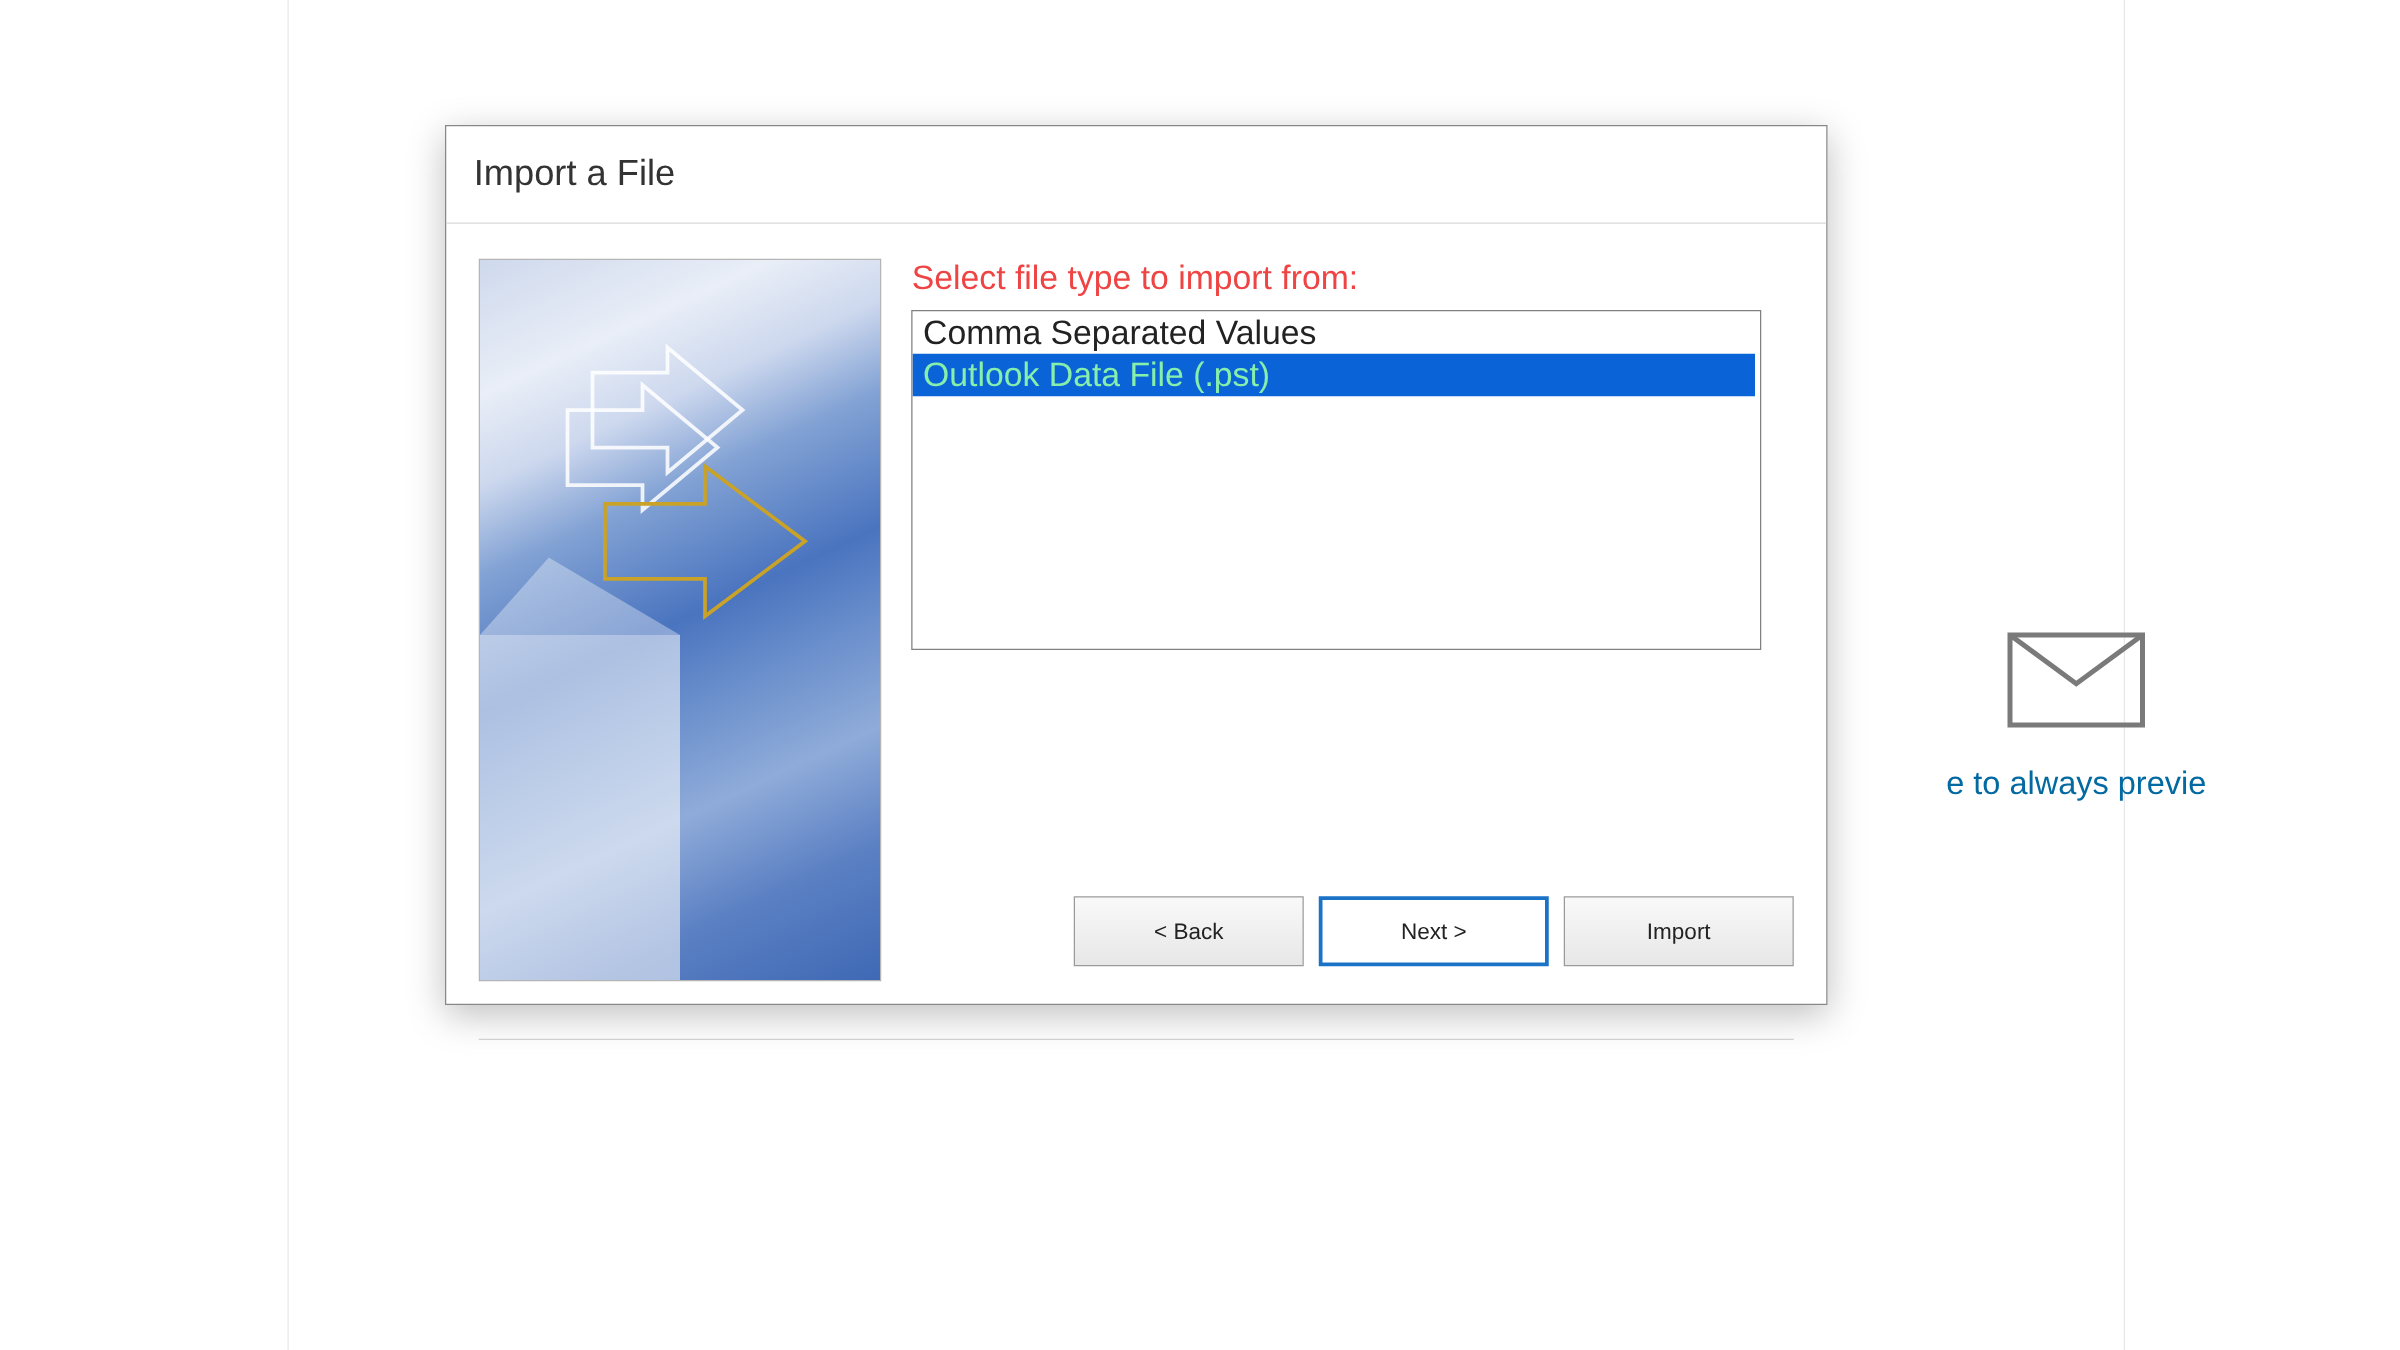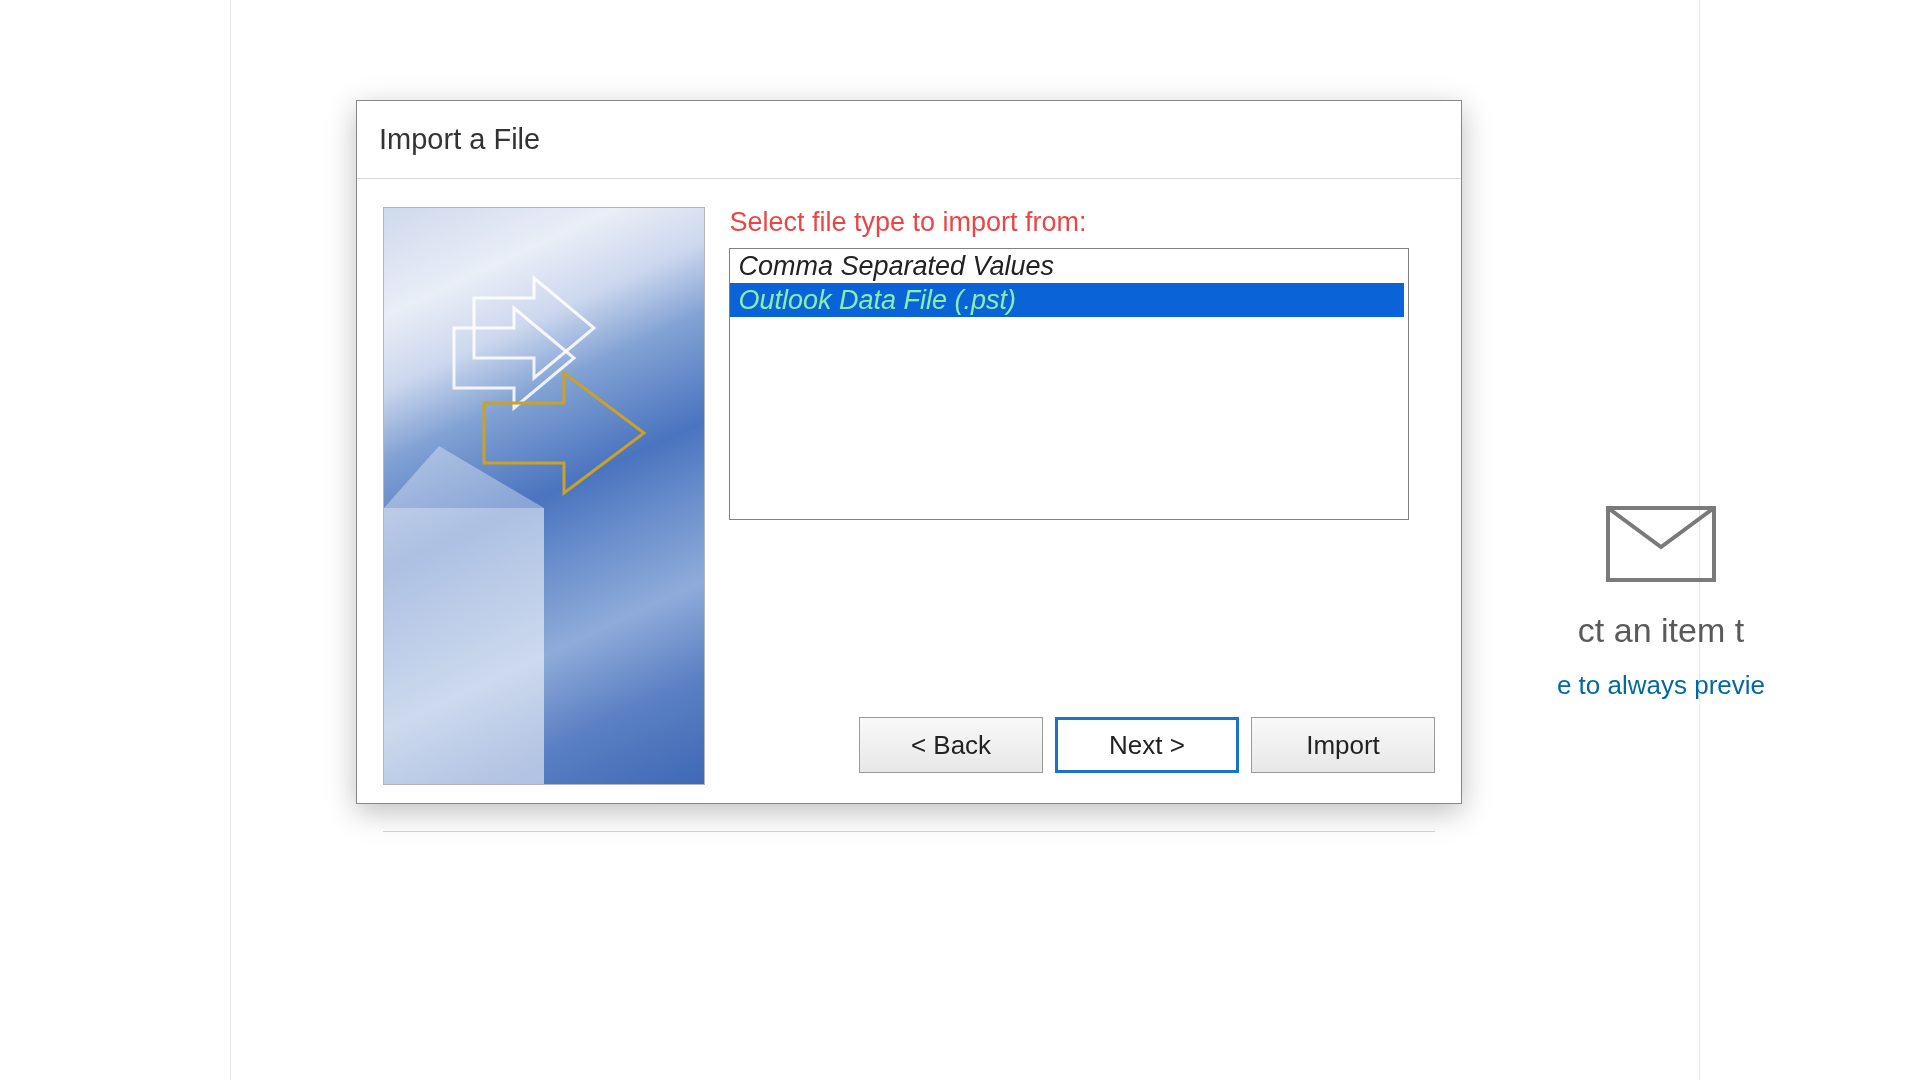--- a/index.html
+++ b/index.html
@@ -87,21 +87,20 @@
       font-weight: 400;
       margin-top: 0;
       margin-bottom: 10px;
     }
     .listbox {
       border: 1px solid #808080;
       background: #ffffff;
       height: 272px;
       width: 680px;
       overflow: hidden;
-      font-style: italic;
     }
     .listbox-item {
       font-size: 27px;
       padding: 1px 8px;
       color: #222222;
       line-height: 32px;
       cursor: default;
     }
     .listbox-item.selected {
       background: #0a64d8;
@@ -121,21 +120,21 @@
       right: 26px;
       bottom: 30px;
       display: flex;
       gap: 12px;
     }
     .btn {
       width: 184px;
       height: 56px;
       background: linear-gradient(#f9f9f9, #e7e7e7);
       border: 1px solid #9a9a9a;
-      font-size: 26px;
+      font-size: 18px;
       color: #222222;
       cursor: pointer;
       display: flex;
       align-items: center;
       justify-content: center;
       font-family: inherit;
     }
     .btn.default {
       border: 3px solid #1a73c7;
       background: #ffffff;
@@ -175,21 +174,20 @@
 <div class="outer-frame">
   <div class="inner-panel">
 
     <div class="bg-preview">
       <div class="env-icon">
         <svg viewBox="0 0 112 78" width="112" height="78">
           <rect x="3" y="3" width="106" height="72" fill="none" stroke="#7a7a7a" stroke-width="4"></rect>
           <polyline points="3,3 56,42 109,3" fill="none" stroke="#7a7a7a" stroke-width="4"></polyline>
         </svg>
       </div>
-      <div class="line1">ct an item t</div>
       <div class="line2">e to always previe</div>
     </div>
 
     <div class="dialog">
       <div class="dialog-titlebar">
         <span class="dialog-title">Import a File</span>
       </div>
 
       <div class="dialog-body">
         <div class="wizard-image">

